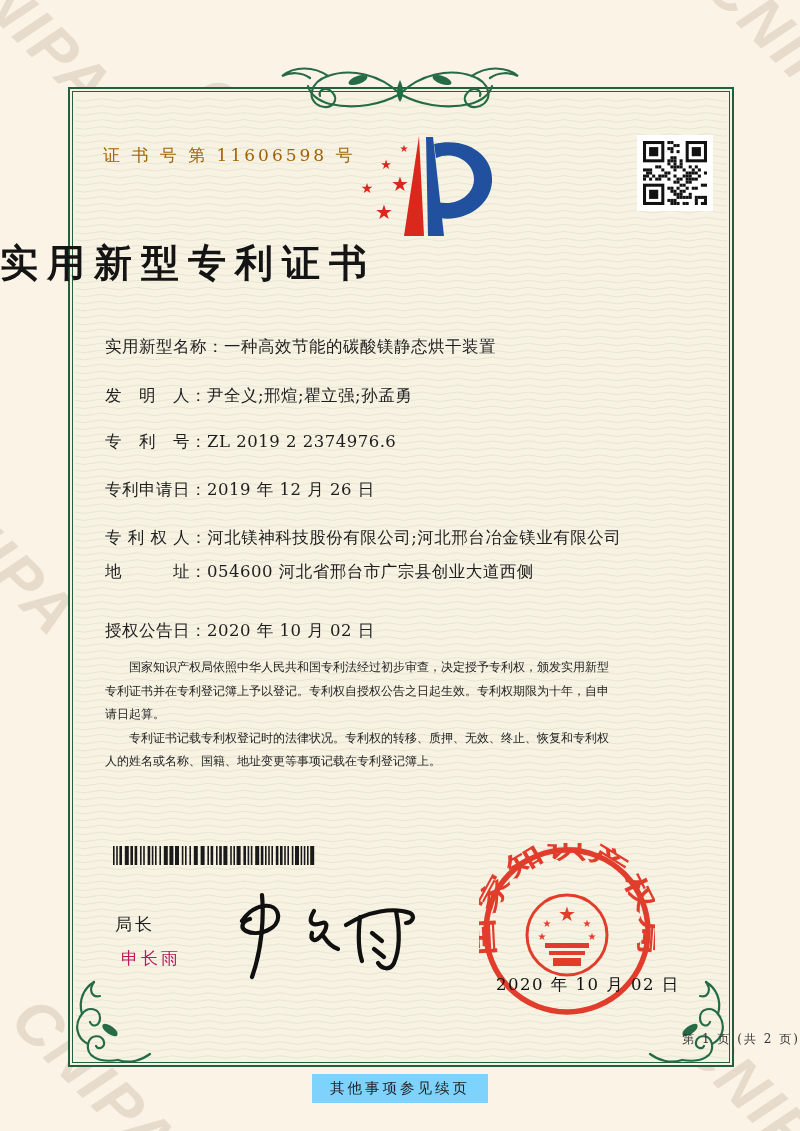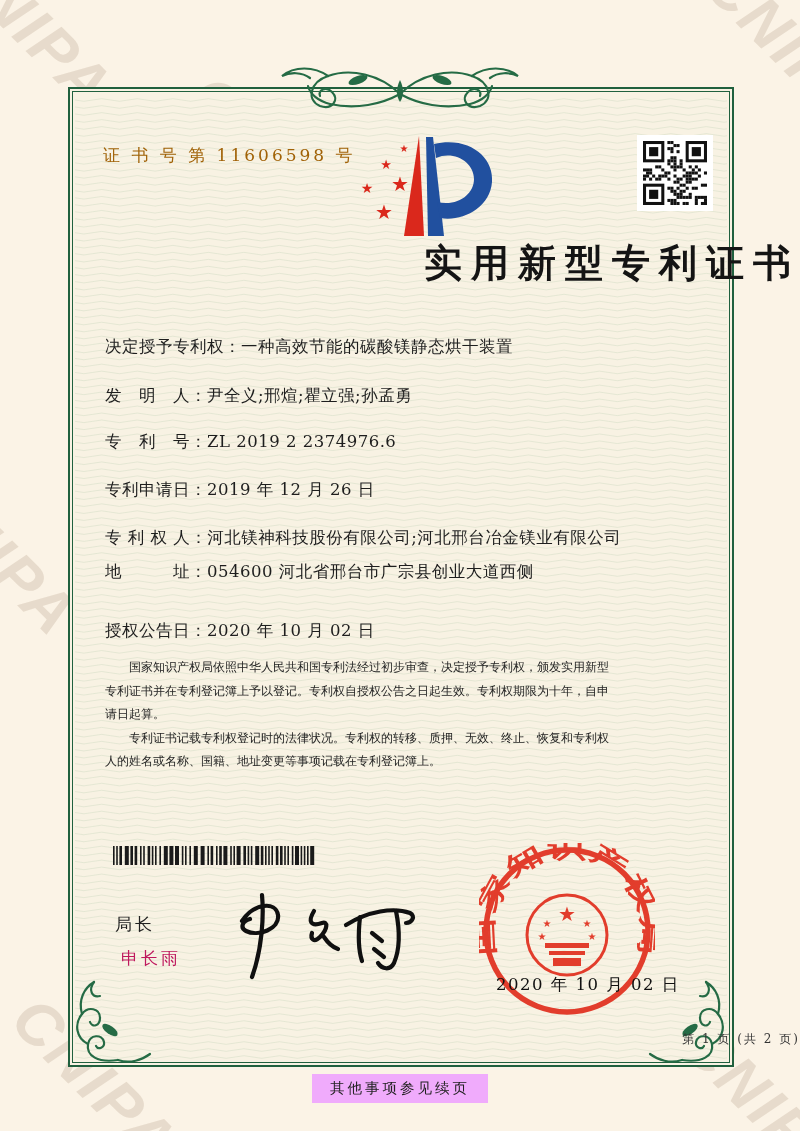--- a/index.html
+++ b/index.html
@@ -25,21 +25,21 @@
   .frame-inner{position:absolute;inset:2px;border:1px solid #20603e;}
   #waves{position:absolute;inset:5px;width:calc(100% - 10px);height:calc(100% - 10px);}
   #waves path{fill:none;stroke:#c3d3ba;stroke-width:0.75;opacity:0.5;}
   .orn path{fill:none;stroke:#256b45;stroke-width:2.2;stroke-linecap:round;}
   .orn .leaf{fill:#256b45;stroke:none;}
   
   .cert-no{
     position:absolute;left:103px;top:144px;font-size:17px;letter-spacing:3px;color:#a16207;
   }
   .title{
-    position:absolute;left:0;right:0;top:238px;text-align:right;
+    position:absolute;left:0;right:0;top:238px;text-align:left;
     font-size:38px;font-weight:bold;letter-spacing:9px;color:#141414;
   }
   .qr-patch{position:absolute;left:637px;top:135px;width:76px;height:76px;background:#fff;}
   #qr{position:absolute;left:643px;top:141px;width:64px;height:64px;fill:#111;}
   
   .row{position:absolute;left:105px;width:600px;font-size:16.5px;color:#1e1e1e;letter-spacing:0.5px;white-space:nowrap;}
   .row .lbl{color:#1e1e1e;}
   .grant-right{position:absolute;left:265px;top:0;}
   
   .paras{position:absolute;left:105px;top:656px;width:512px;}
@@ -51,21 +51,21 @@
   .signer-name{position:absolute;left:121px;top:947px;font-size:17px;letter-spacing:3px;color:#be185d;}
   #signature{position:absolute;left:228px;top:886px;width:190px;height:97px;}
   #signature path{fill:none;stroke:#101010;stroke-width:4.2;stroke-linecap:round;stroke-linejoin:round;}
   
   #seal{position:absolute;left:479px;top:843px;width:176px;height:176px;opacity:0.93;}
   .seal-date{position:absolute;left:496px;top:974px;font-size:16.5px;letter-spacing:1.5px;color:#111;}
   
   .page-no{position:absolute;left:0;right:0;top:1031px;text-align:right;font-size:12px;letter-spacing:2px;color:#333;}
   .note{
     position:absolute;left:50%;top:1074px;transform:translateX(-50%);
-    background:#f0abfc;padding:5px 18px;font-size:14.5px;letter-spacing:3px;color:#222;
+    background:#7dd3fc;padding:5px 18px;font-size:14.5px;letter-spacing:3px;color:#222;
   }
 </style>
 </head>
 <body>
 
 <span class="wm" style="left:30px;top:25px;">CNIPA</span>
 <span class="wm" style="left:788px;top:45px;">CNIPA</span>
 <span class="wm" style="left:272px;top:158px;">CNIPA</span>
 <span class="wm" style="left:553px;top:400px;">CNIPA</span>
 <span class="wm" style="left:-5px;top:553px;">CNIPA</span>
@@ -382,21 +382,21 @@
     <rect x="45" y="3" width="15" height="15" fill="#fff"></rect>
     <rect x="48" y="6" width="9" height="9"></rect>
     <rect x="0" y="42" width="21" height="21"></rect>
     <rect x="3" y="45" width="15" height="15" fill="#fff"></rect>
     <rect x="6" y="48" width="9" height="9"></rect>
   </svg>
 
 <div class="title">实用新型专利证书</div>
 
 <div class="row" style="top:336px;">
-  <span class="lbl">决定授予专利权：</span><span>一种高效节能的碳酸镁静态烘干装置</span>
+  <span class="lbl">实用新型名称：</span><span>一种高效节能的碳酸镁静态烘干装置</span>
 </div>
 <div class="row" style="top:385px;">
   <span class="lbl">发　明　人：</span><span>尹全义;邢煊;瞿立强;孙孟勇</span>
 </div>
 <div class="row" style="top:431px;">
   <span class="lbl">专　利　号：</span><span>ZL 2019 2 2374976.6</span>
 </div>
 <div class="row" style="top:479px;">
   <span class="lbl">专利申请日：</span><span>2019 年 12 月 26 日</span>
 </div>

